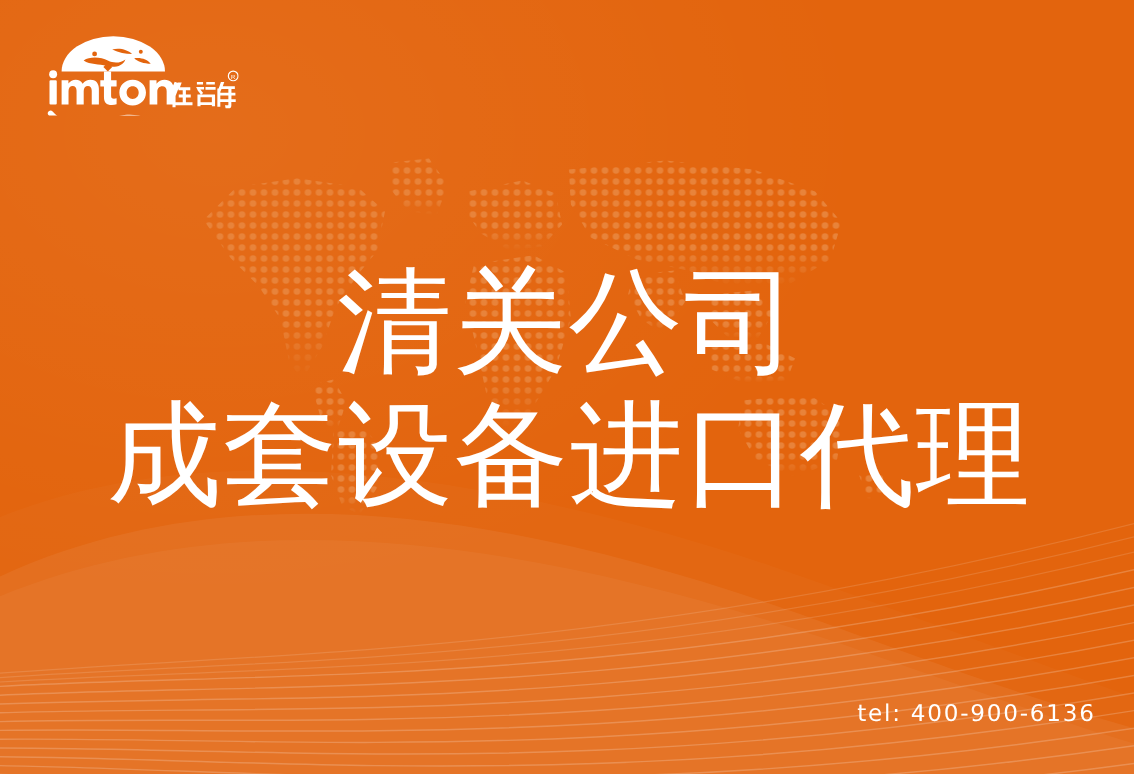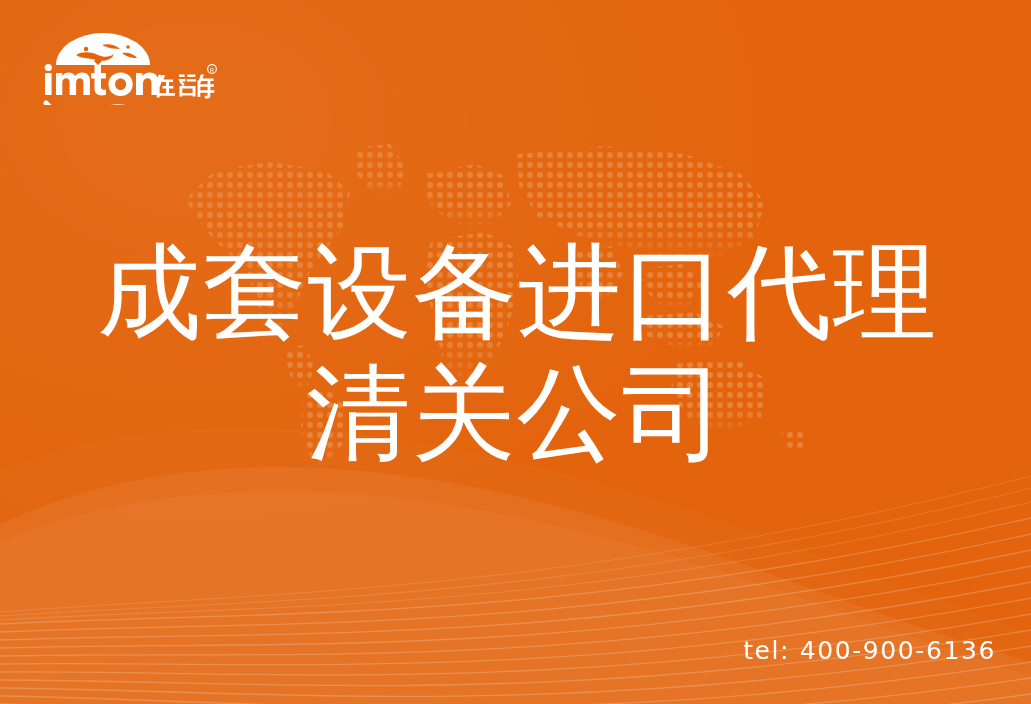--- a/index.html
+++ b/index.html
@@ -95,21 +95,21 @@
   .headline-line { display: block; }
   .headline-line-1 { margin-left: 4px; }
   .headline-line-2 { margin-left: 2px; }
 
   
   .phone {
     position: absolute;
     right: 35px;
     top: 636px;
     color: #ffffff;
-    font-size: 25px;
+    font-size: 21px;
     letter-spacing: 1.6px;
     font-family: "DejaVu Sans", "Liberation Sans", sans-serif;
     white-space: nowrap;
   }
 </style>
 </head>
 <body>
 
 <div class="banner">
 
@@ -227,19 +227,19 @@
       </g>
 
       <g>
         <path d="M4,76 C22,96 64,100 96,84 C80,86 66,86 54,84" fill="none" stroke="#ffffff" stroke-width="5" stroke-linecap="round"></path>
         <path d="M58,82 C64,78 74,76 84,78 C88,79 92,80 96,79 C92,83 86,85 80,84 C72,83 64,84 58,82 Z" fill="#ffffff"></path>
       </g>
     </svg>
   </div>
 
   <div class="headline">
+    <span class="headline-line headline-line-2">清关公司</span>
     <span class="headline-line headline-line-1">成套设备进口代理</span>
-    <span class="headline-line headline-line-2">清关公司</span>
   </div>
 
   <div class="phone">tel: 400-900-6136</div>
 
 </div>
 
 </body></html>

